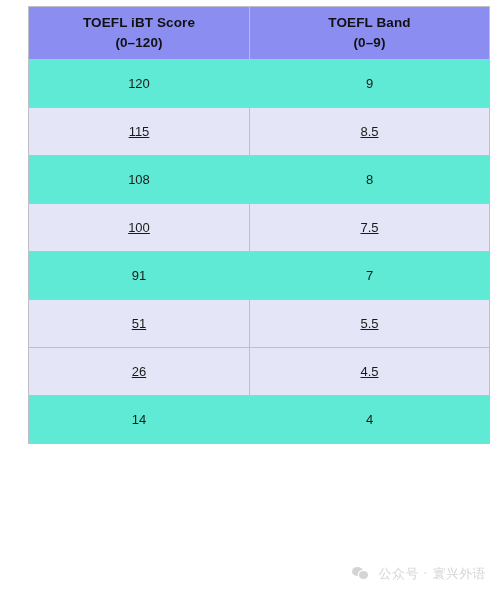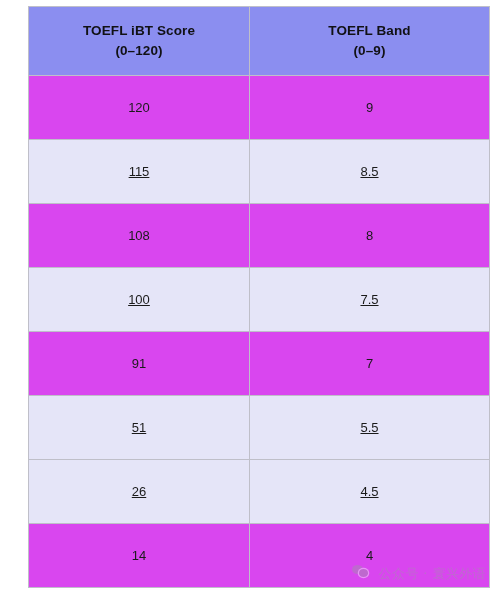--- a/index.html
+++ b/index.html
@@ -37,21 +37,21 @@
     table-layout: fixed;
     background: #ffffff;
   }
 
   table.score-table th,
   table.score-table td {
     border: 1px solid #bfbfc9;
     text-align: center;
     vertical-align: middle;
     color: #1a1a1a;
-    padding: 8px;
+    padding: 0;
   }
 
   table.score-table thead th {
     background: #8b8ef0;
     height: 52px;
     font-size: 13.5px;
     font-weight: bold;
     line-height: 1.45;
     letter-spacing: 0.1px;
     color: #111114;
@@ -62,37 +62,38 @@
   }
   table.score-table thead th .hdr-line2 {
     display: block;
     text-align: center;
   }
 
   table.score-table tbody td {
     height: 47px;
     font-size: 13px;
     font-weight: normal;
-    background: #d946ef;
+    background: #5eead4;
   }
 
   table.score-table tbody tr.alt td {
     background: #e5e5f8;
     text-decoration: underline;
   }
 
   col.col-left { width: 221px; }
   col.col-right { width: 240px; }
 
   
   .watermark {
     position: absolute;
     right: 14px;
     bottom: 12px;
     display: flex;
+    align-items: center;
     gap: 10px;
     opacity: 0.42;
     pointer-events: none;
     user-select: none;
   }
   .watermark .wm-icon {
     width: 17px;
     height: 14px;
     position: relative;
     flex: 0 0 auto;

